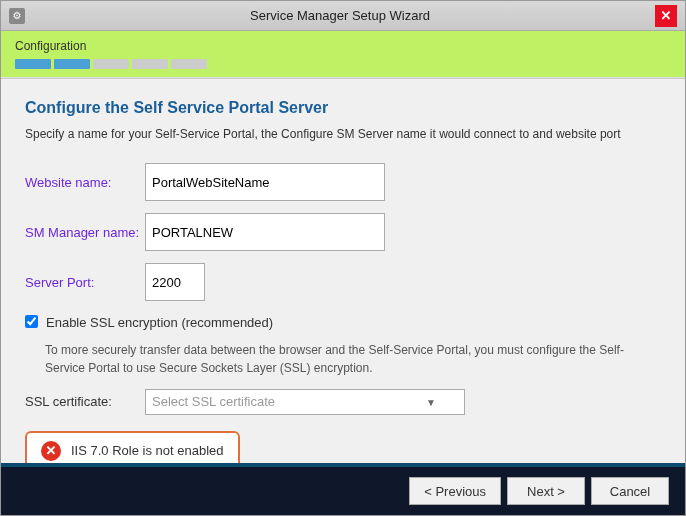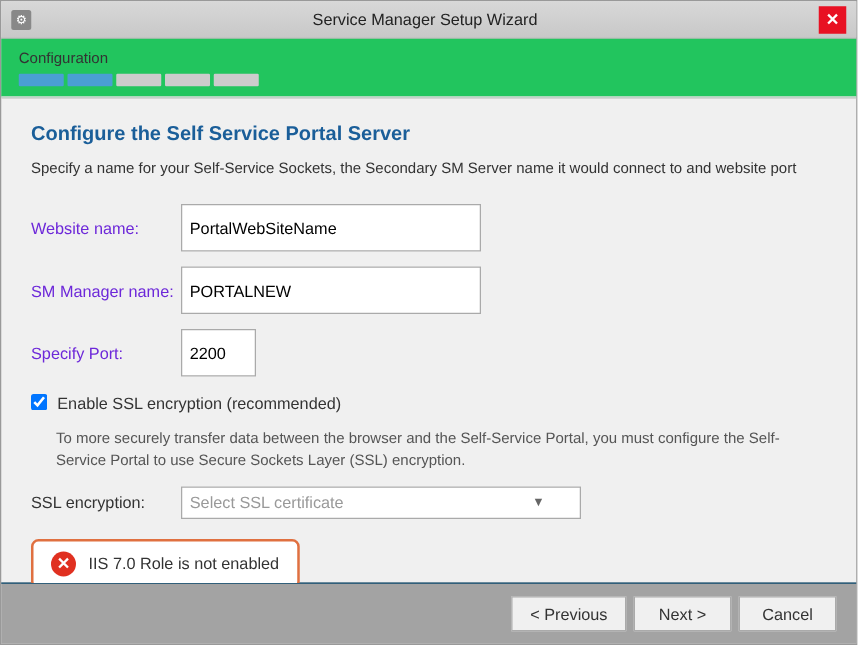--- a/index.html
+++ b/index.html
@@ -57,21 +57,21 @@
       border: none;
       color: white;
       font-size: 13px;
       cursor: pointer;
       display: flex;
       align-items: center;
       justify-content: center;
       font-weight: bold;
     }
     .breadcrumb-bar {
-      background: #22c55e;
+      background: #bef264;
       padding: 8px 14px;
       border-bottom: 1px solid #ddd;
       flex-shrink: 0;
     }
     .breadcrumb-label {
       font-size: 12px;
       color: #333;
       margin-bottom: 6px;
     }
     .progress-steps {
@@ -212,22 +212,22 @@
       flex-shrink: 0;
       color: white;
       font-size: 13px;
       font-weight: bold;
     }
     .error-text {
       font-size: 13px;
       color: #333;
     }
     .footer {
-      background: #a3a3a3;
-      border-top: 1px solid #0c4a6e;
+      background: #0f172a;
+      border-top: 4px solid #0c4a6e;
       padding: 10px 16px;
       display: flex;
       justify-content: flex-end;
       align-items: center;
       gap: 6px;
       flex-shrink: 0;
     }
     .btn {
       min-width: 78px;
       height: 28px;
@@ -264,45 +264,45 @@
       <div class="step step-inactive"></div>
       <div class="step step-inactive"></div>
       <div class="step step-inactive"></div>
     </div>
   </div>
 
   <hr class="divider-line">
 
   <div class="content-area">
     <div class="section-title">Configure the Self Service Portal Server</div>
-    <div class="section-desc">Specify a name for your Self-Service Sockets, the Secondary SM Server name it would connect to and website port</div>
+    <div class="section-desc">Specify a name for your Self-Service Portal, the Configure SM Server name it would connect to and website port</div>
 
     <div class="form-row">
       <label class="form-label">Website name:</label>
       <input class="form-input" type="text" value="PortalWebSiteName" style="">
     </div>
 
     <div class="form-row">
       <label class="form-label">SM Manager name:</label>
       <input class="form-input" type="text" value="PORTALNEW" style="">
     </div>
 
     <div class="form-row">
-      <label class="form-label">Specify Port:</label>
+      <label class="form-label">Server Port:</label>
       <input class="form-input form-input-short" type="text" value="2200" style="">
     </div>
 
     <div class="checkbox-row">
       <input type="checkbox" checked="" style="">
       <span class="checkbox-text">Enable SSL encryption (recommended)</span>
     </div>
     <div class="checkbox-subtext">To more securely transfer data between the browser and the Self-Service Portal, you must configure the Self-Service Portal to use Secure Sockets Layer (SSL) encryption.</div>
 
     <div class="ssl-row">
-      <label class="ssl-label">SSL encryption:</label>
+      <label class="ssl-label">SSL certificate:</label>
       <div class="ssl-select-wrapper">
         <select class="ssl-select">
           <option value="" disabled="" selected="">Select SSL certificate</option>
         </select>
       </div>
     </div>
 
     <div class="error-badge">
       <div class="error-icon">✕</div>
       <span class="error-text">IIS 7.0 Role is not enabled</span>

